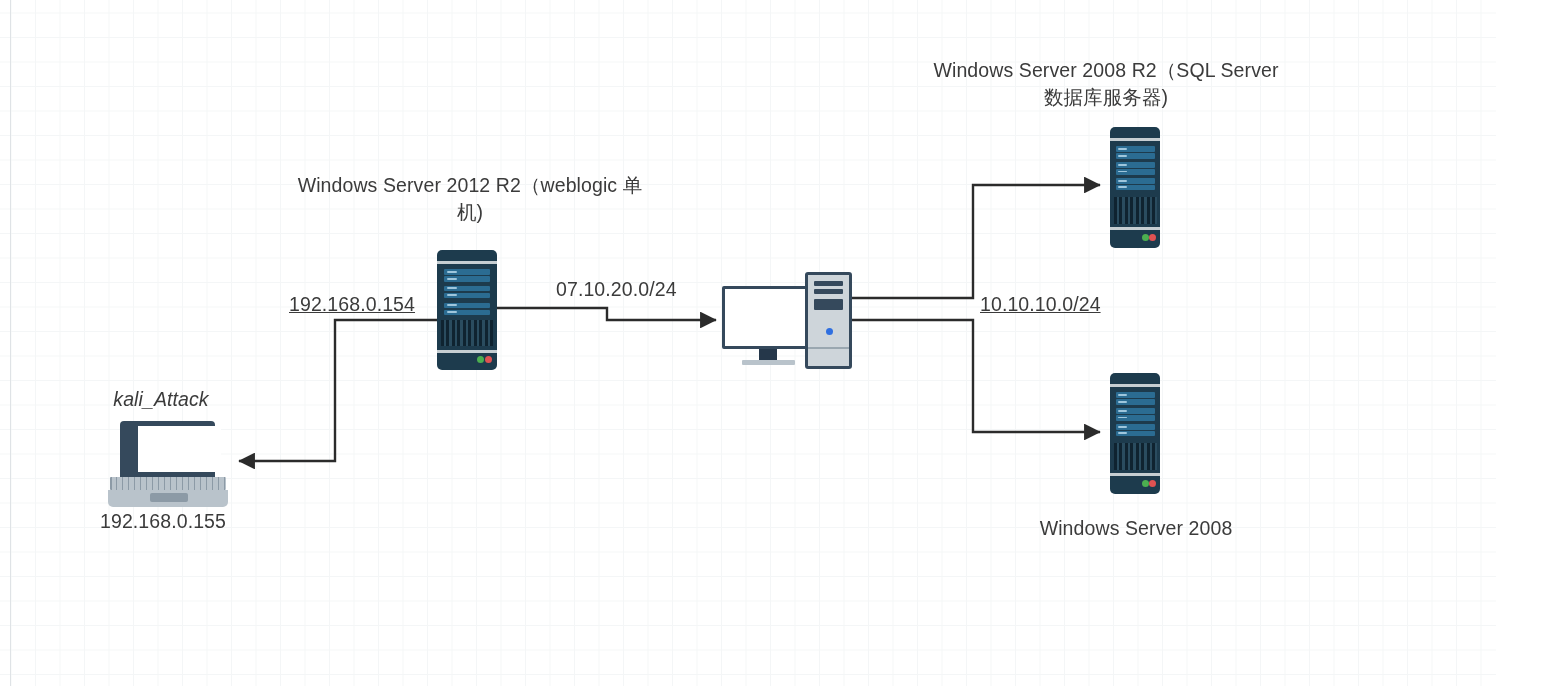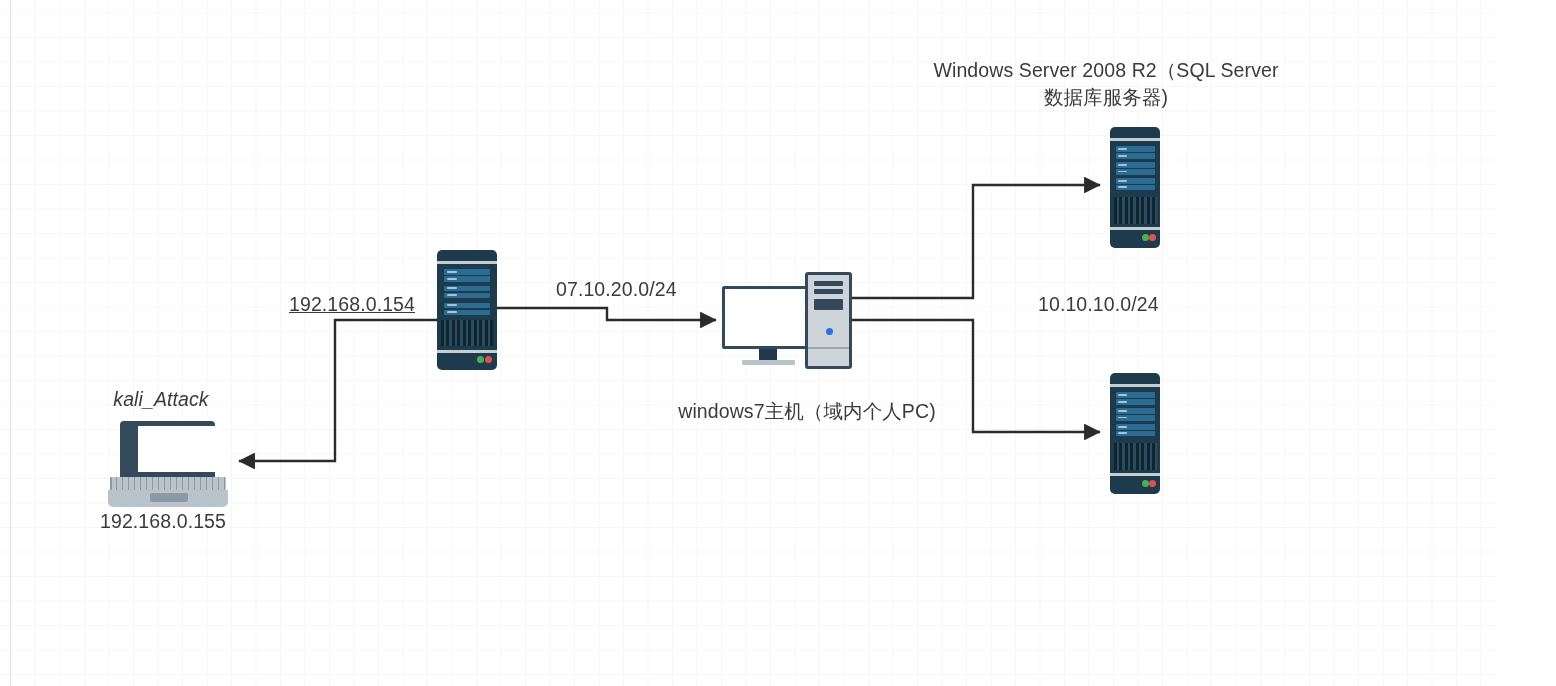--- a/index.html
+++ b/index.html
@@ -250,33 +250,35 @@
     <path d="M 438 320 L 335 320 L 335 461 L 239 461" fill="none" stroke="#2b2b2b" stroke-width="2.4" marker-end="url(#arrow)"></path>
 
     <path d="M 838 298 L 973 298 L 973 185 L 1100 185" fill="none" stroke="#2b2b2b" stroke-width="2.4" marker-end="url(#arrow)"></path>
 
     <path d="M 838 320 L 973 320 L 973 432 L 1100 432" fill="none" stroke="#2b2b2b" stroke-width="2.4" marker-end="url(#arrow)"></path>
   </svg>
 
   <div class="label center" style="left:1106px; top:57px;">Windows Server 2008 R2（SQL Server
 数据库服务器)</div>
 
+  <div class="label center" style="left:470px; top:172px;">Windows Server 2012 R2（weblogic 单
+机)</div>
 
   <div class="label" style="left:289px; top:291px;text-decoration:underline;">192.168.0.154</div>
 
   <div class="label" style="left:556px; top:276px;">07.10.20.0/24</div>
 
-  <div class="label" style="left:1038px; top:291px;">10.10.10.0/24</div>
-
-  <div class="label center" style="left:807px; top:398px;">windows7主机（域内个人PC)</div>
+  <div class="label" style="left:980px; top:291px;text-decoration:underline;">10.10.10.0/24</div>
+
 
   <div class="label center" style="left:161px; top:386px;font-style:italic;">kali_Attack</div>
 
   <div class="label center" style="left:163px; top:508px;">192.168.0.155</div>
 
+  <div class="label center" style="left:1136px; top:515px;">Windows Server 2008</div>
 
   <div class="server" style="left:437px; top:250px; width:60px; height:120px;">
     <div class="body"></div>
     <div class="cap"></div>
     <div class="bays">
       <div class="bay"></div>
       <div class="bay gap"></div>
       <div class="bay"></div>
       <div class="bay gap"></div>
       <div class="bay"></div>

